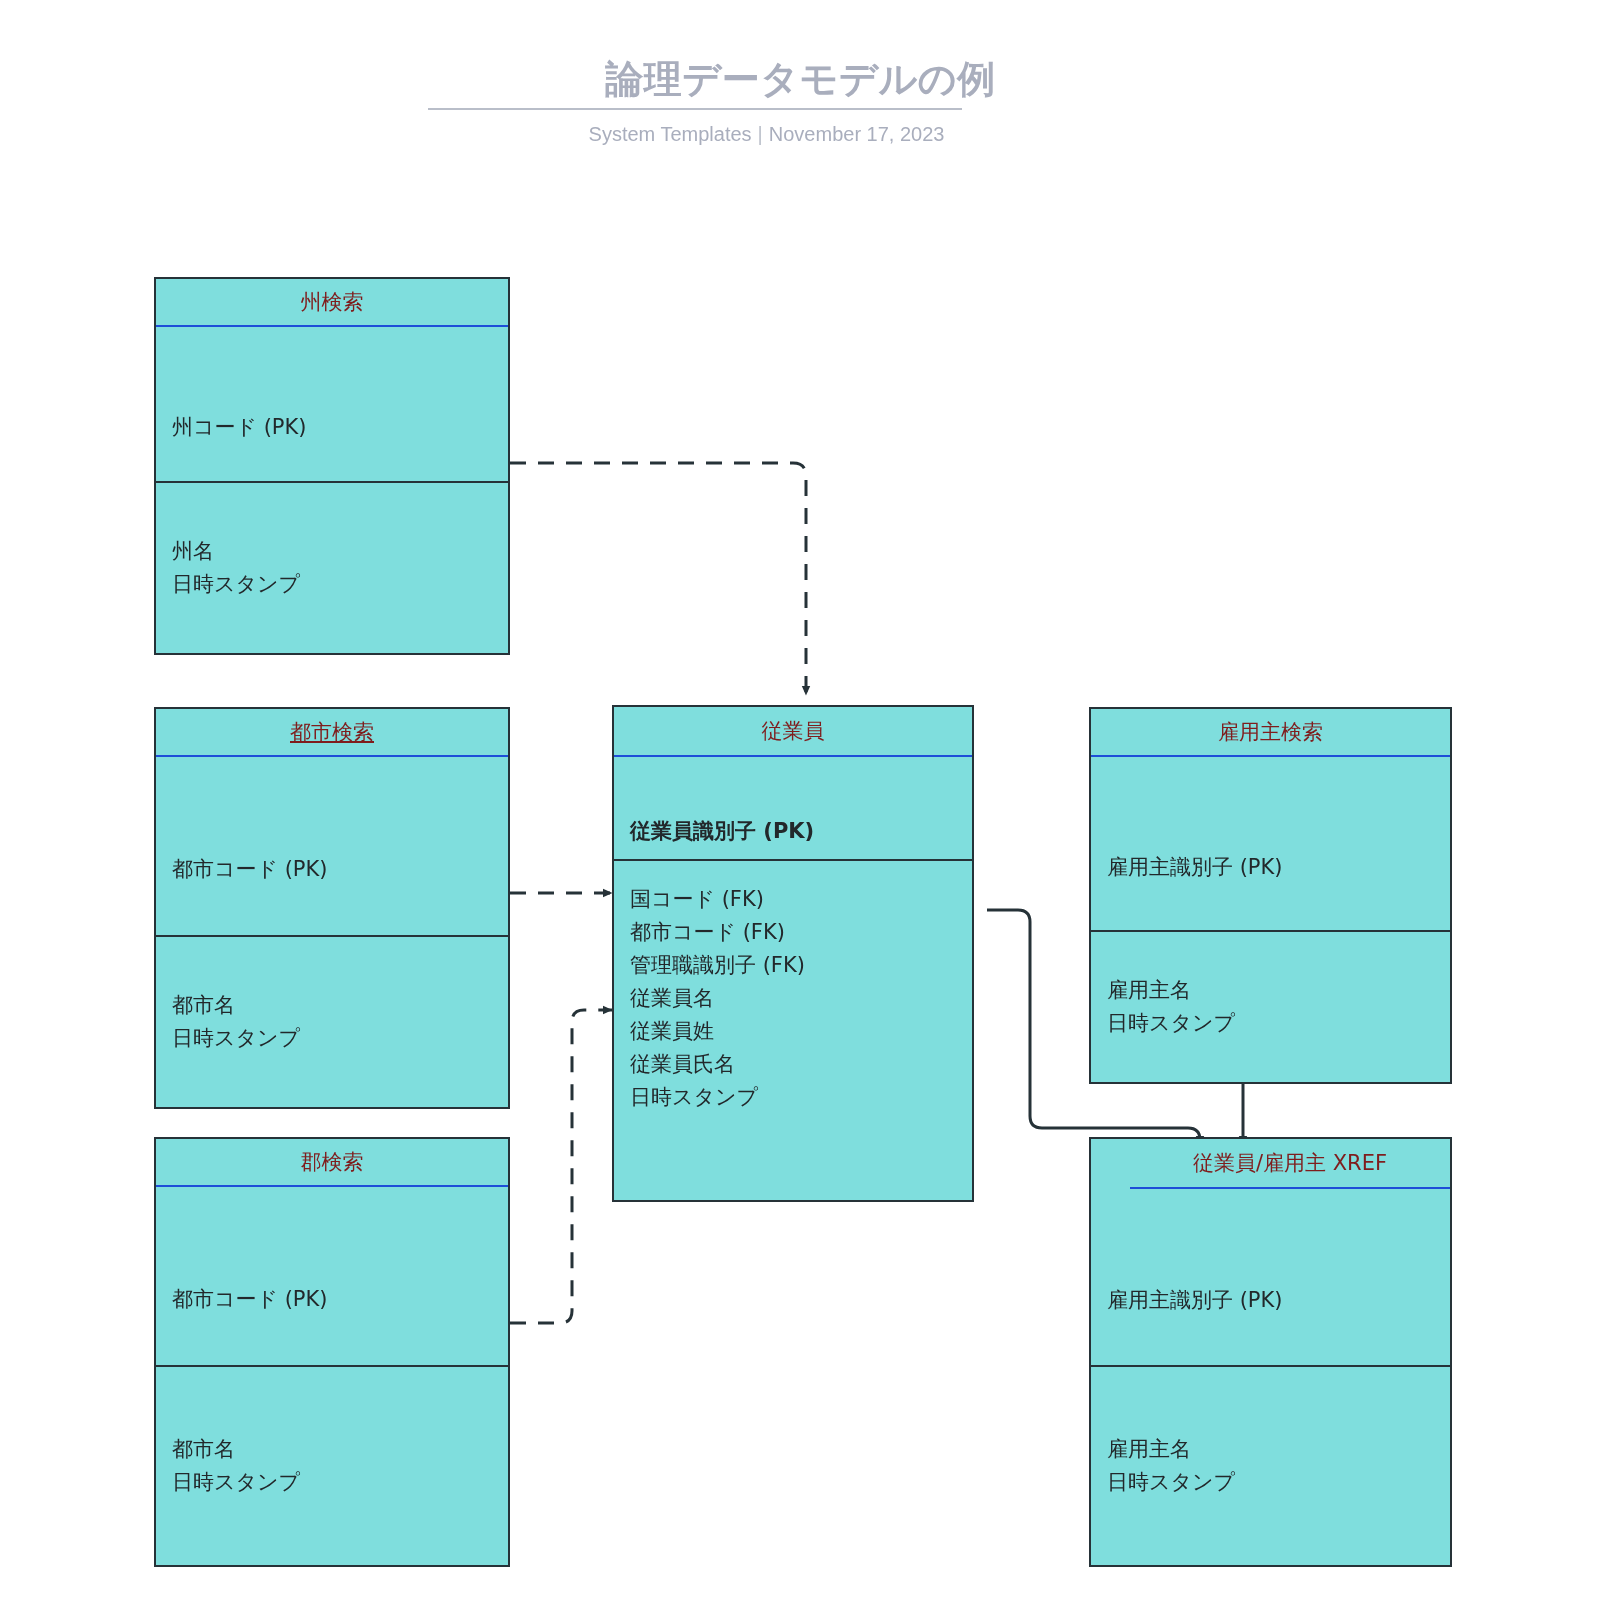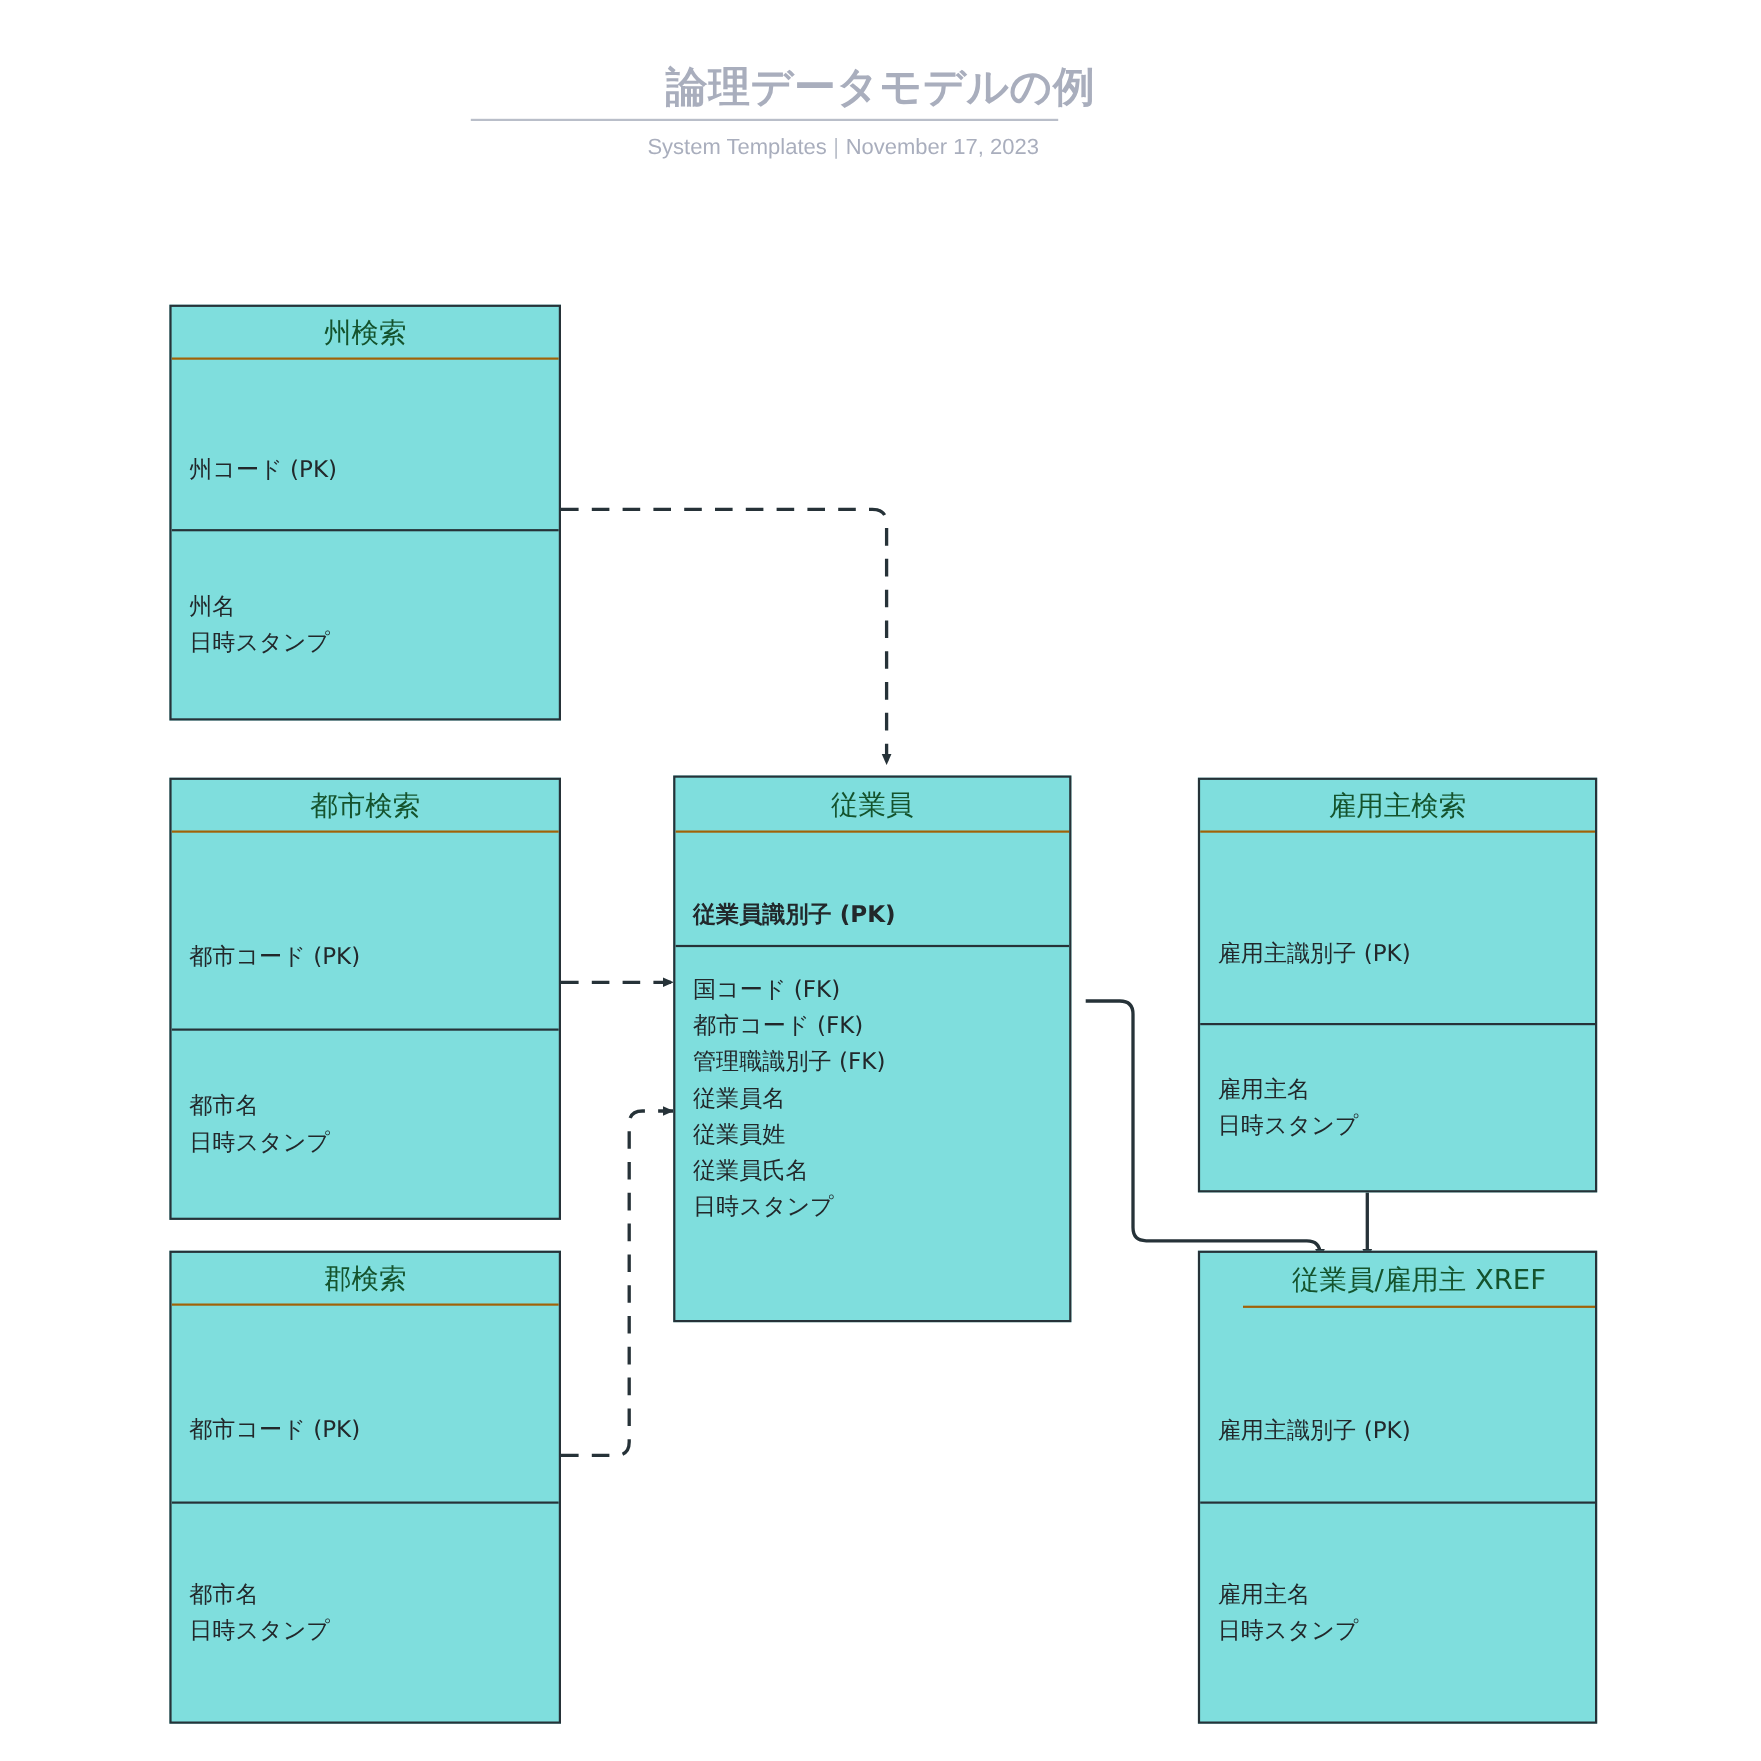--- a/index.html
+++ b/index.html
@@ -81,24 +81,24 @@
     position: absolute;
     box-sizing: border-box;
     background: #7fdedd;
     border: 2px solid #263238;
     display: flex;
     flex-direction: column;
     overflow: hidden;
   }
   .ent-header {
     box-sizing: border-box;
-    border-bottom: 2px solid #a16207;
+    border-bottom: 2px solid #1d4ed8;
     text-align: center;
-    font-size: 25px;
-    color: #14532d;
+    font-size: 21px;
+    color: #7f1d1d;
     display: flex;
     align-items: center;
     justify-content: center;
     flex: none;
   }
   .ent-pk {
     box-sizing: border-box;
     border-bottom: 2px solid #263238;
     padding-left: 16px;
     font-size: 21px;
@@ -161,21 +161,21 @@
   <div class="entity" style="left:154px; top:277px; width:356px; height:378px;">
     <div class="ent-header" style="height:48px;">州検索</div>
     <div class="ent-pk" style="height:110px;">州コード (PK)</div>
     <div class="ent-attrs">
       <div class="attr-line">州名</div>
       <div class="attr-line">日時スタンプ</div>
     </div>
   </div>
 
   <div class="entity" style="left:154px; top:707px; width:356px; height:402px;">
-    <div class="ent-header" style="height:48px;">都市検索</div>
+    <div class="ent-header" style="height:48px;text-decoration:underline;">都市検索</div>
     <div class="ent-pk" style="height:134px;">都市コード (PK)</div>
     <div class="ent-attrs">
       <div class="attr-line">都市名</div>
       <div class="attr-line">日時スタンプ</div>
     </div>
   </div>
 
   <div class="entity" style="left:154px; top:1137px; width:356px; height:430px;">
     <div class="ent-header" style="height:48px;">郡検索</div>
     <div class="ent-pk" style="height:134px;">都市コード (PK)</div>

